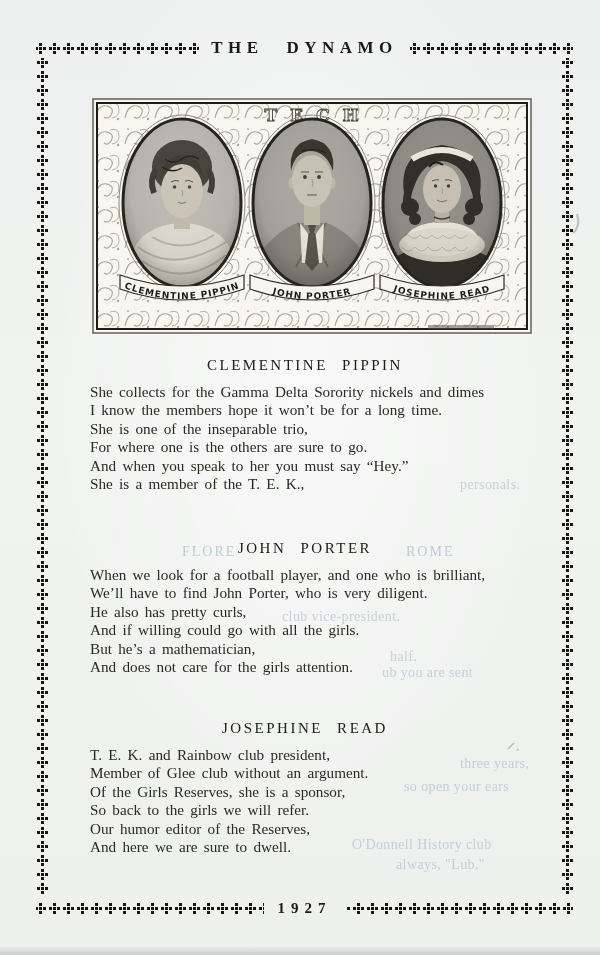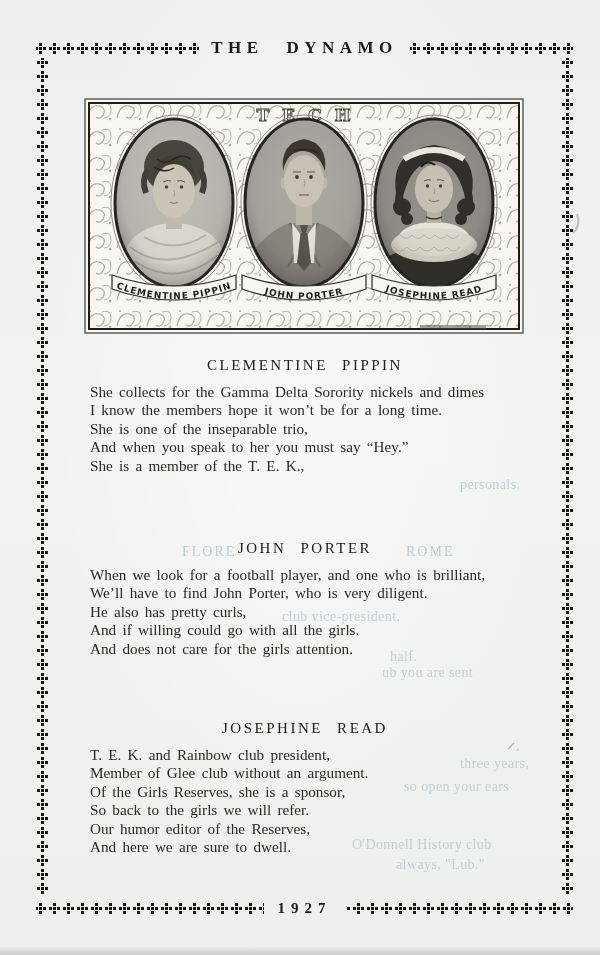--- a/index.html
+++ b/index.html
@@ -28,21 +28,21 @@
   .border-bottom{top:900px;height:16px;}
   .border-left{left:35px;top:58px;height:838px;}
   .border-right{left:560px;top:58px;height:838px;}
 
   .page-title{font-size:17px;font-weight:bold;letter-spacing:5.5px;word-spacing:13px;
     margin:0 12px;white-space:nowrap;color:#1b1a15;line-height:16px;}
   .page-year{font-size:15px;font-weight:bold;letter-spacing:6px;margin:16px 14px;
     white-space:nowrap;color:#1b1a15;line-height:16px;}
 
   
-  .panel{position:absolute;left:84px;top:98px;width:440px;height:236px;}
+  .panel{position:absolute;left:92px;top:98px;width:440px;height:236px;}
   .ribbon-name{font-family:"DejaVu Sans","Liberation Sans",sans-serif;
     font-size:9px;font-weight:bold;letter-spacing:1px;fill:#1d1b16;}
   .tech-banner{font-family:"DejaVu Serif","Liberation Serif",serif;
     font-size:17px;font-weight:bold;letter-spacing:13px;
     fill:#f6f5ee;stroke:#45423a;stroke-width:.9px;}
 
   
   .poem{position:absolute;left:90px;width:430px;}
   .poem h2{font-size:15px;font-weight:400;letter-spacing:2.5px;word-spacing:8px;
     text-align:center;margin:0 0 9px 0;color:#21201a;}
@@ -377,30 +377,32 @@
 
       <rect x="336" y="227" width="66" height="4.5" fill="#4c4a45" opacity="0.5"></rect>
     </svg>
   </div>
 
   <section class="poem" style="top:357px">
     <h2>CLEMENTINE PIPPIN</h2>
     <div class="line">She collects for the Gamma Delta Sorority nickels and dimes</div>
     <div class="line">I know the members hope it won’t be for a long time.</div>
     <div class="line">She is one of the inseparable trio,</div>
+    <div class="line">For where one is the others are sure to go.</div>
     <div class="line">And when you speak to her you must say “Hey.”</div>
     <div class="line">She is a member of the T. E. K.,</div>
   </section>
 
   <section class="poem" style="top:540px">
     <h2>JOHN PORTER</h2>
     <div class="line">When we look for a football player, and one who is brilliant,</div>
     <div class="line">We’ll have to find John Porter, who is very diligent.</div>
     <div class="line">He also has pretty curls,</div>
     <div class="line">And if willing could go with all the girls.</div>
+    <div class="line">But he’s a mathematician,</div>
     <div class="line">And does not care for the girls attention.</div>
   </section>
 
   <section class="poem" style="top:720px">
     <h2>JOSEPHINE READ</h2>
     <div class="line">T. E. K. and Rainbow club president,</div>
     <div class="line">Member of Glee club without an argument.</div>
     <div class="line">Of the Girls Reserves, she is a sponsor,</div>
     <div class="line">So back to the girls we will refer.</div>
     <div class="line">Our humor editor of the Reserves,</div>

